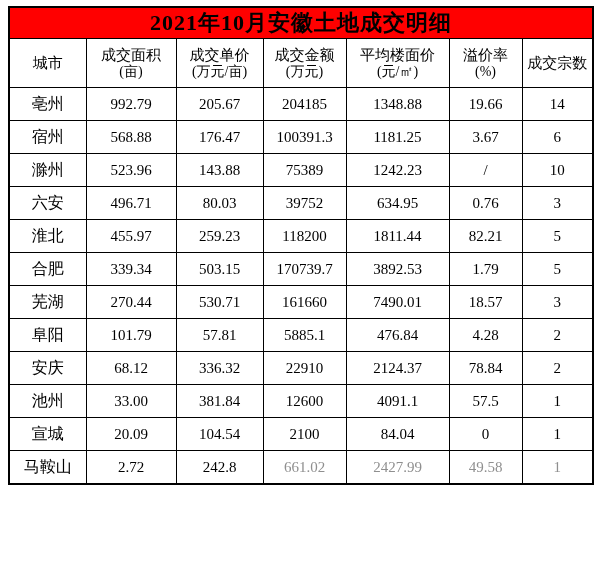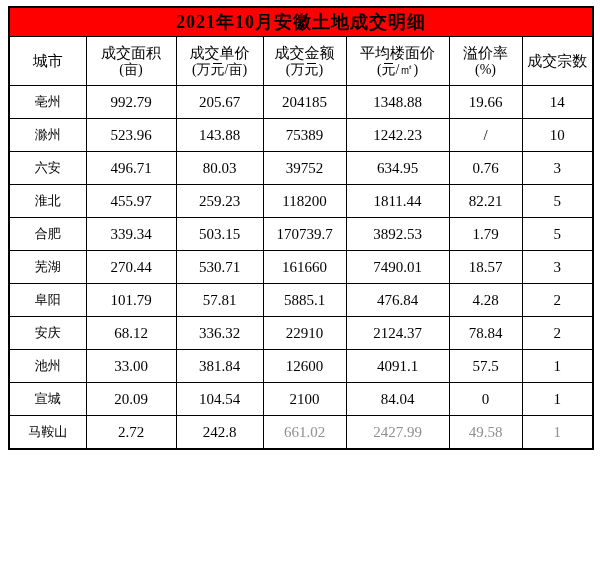--- a/index.html
+++ b/index.html
@@ -12,30 +12,30 @@
   table{
     border-collapse:collapse;table-layout:fixed;width:584px;
     border:2px solid #000;
   }
   th,td{
     border:1px solid #000;text-align:center;vertical-align:middle;
     padding:0;overflow:hidden;white-space:nowrap;
   }
   .title-cell{
     background:#ff0000;color:#000;
-    font-size:18px;font-weight:bold;height:28px;
+    font-size:22px;font-weight:bold;height:28px;
     letter-spacing:1px;
   }
   thead tr.header-row th{
     height:48px;font-weight:normal;font-size:15px;line-height:1.2;
     background:#ffffff;
   }
   thead tr.header-row th .unit{font-size:14px;}
   tbody td{height:32px;font-size:15px;}
-  tbody td:first-child{font-size:13px;}
+  tbody td:first-child{font-size:16px;}
   
   tbody tr:last-child td:nth-child(n+4){color:#8f8f8f;text-align:center;}
   tbody tr:last-child td:nth-child(n+5){border-left-style:dashed;margin-left:40px;}
   col.c1{width:77px;} col.c2{width:90px;} col.c3{width:87px;}
   col.c4{width:83px;} col.c5{width:103px;} col.c6{width:73px;}
   col.c7{width:71px;}
 </style>
 </head>
 <body>
 
@@ -85,20 +85,29 @@
     </thead>
     <tbody id="table-body">
         <tr>
           <td>亳州</td>
           <td>992.79</td>
           <td>205.67</td>
           <td>204185</td>
           <td>1348.88</td>
           <td>19.66</td>
           <td>14</td>
+        </tr>
+        <tr>
+          <td>宿州</td>
+          <td>568.88</td>
+          <td>176.47</td>
+          <td>100391.3</td>
+          <td>1181.25</td>
+          <td>3.67</td>
+          <td>6</td>
         </tr>
         <tr>
           <td>滁州</td>
           <td>523.96</td>
           <td>143.88</td>
           <td>75389</td>
           <td>1242.23</td>
           <td>/</td>
           <td>10</td>
         </tr>

